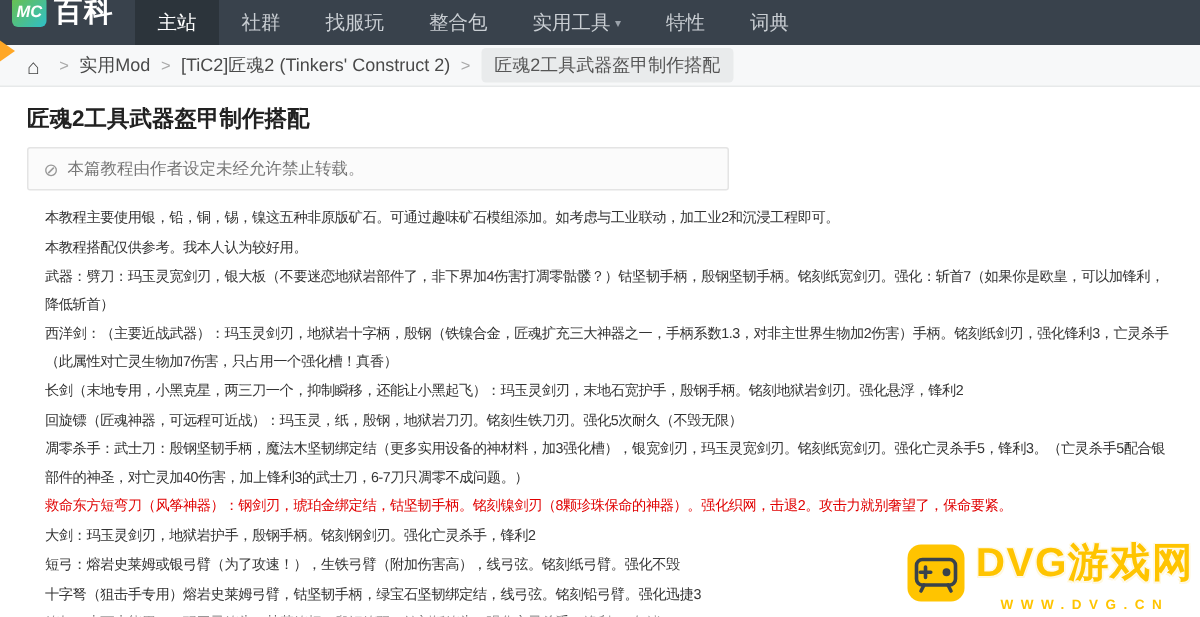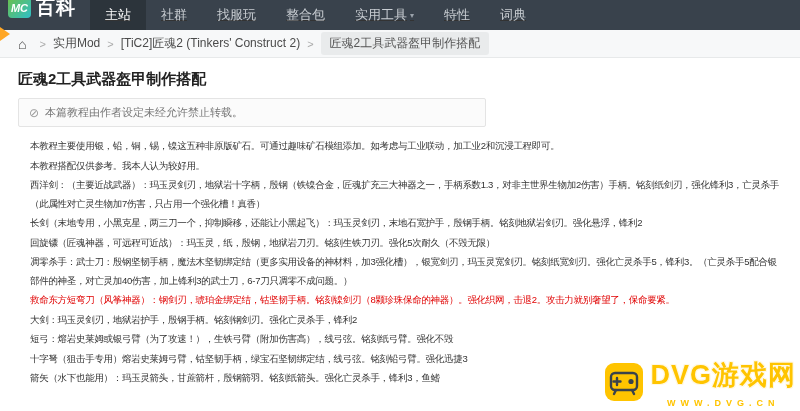--- a/index.html
+++ b/index.html
@@ -27,21 +27,21 @@
     border-radius: 4px;
     background: linear-gradient(135deg, #6cc04a 0%, #4bbf8e 55%, #2fbfc9 100%);
     color: #fff;
     font-weight: bold; font-style: italic;
     font-size: 11px;
     display: flex; align-items: center; justify-content: center;
   }
   .logo-text {
     color: #fff; font-weight: bold; font-size: 19px; letter-spacing: 1px;
   }
-  .nav-items { display: flex; align-items: flex-start; text-decoration: underline; }
+  .nav-items { display: flex; align-items: flex-start; }
   .nav-item {
     color: #c9ced3;
     font-size: 13px;
     line-height: 30px;
     padding: 0 15px;
     cursor: pointer;
     text-decoration: none;
     white-space: nowrap;
   }
   .nav-item.active { background: #2c343b; color: #ffffff; }
@@ -150,20 +150,21 @@
 
 <div class="content">
   <h1 class="page-title">匠魂2工具武器盔甲制作搭配</h1>
   <div class="notice-box">
     <span class="notice-icon">⊘</span>
     <span>本篇教程由作者设定未经允许禁止转载。</span>
   </div>
   <div>
       <p class="para"><span class="seg">本教程主要使用银，铅，铜，锡，镍这五种非原版矿石。可通过趣味矿石模组添加。如考虑与工业联动，加工业2和沉浸工程即可。</span></p>
       <p class="para"><span class="seg">本教程搭配仅供参考。我本人认为较好用。</span></p>
+      <p class="para"><span class="seg">武器：劈刀：玛玉灵宽剑刃，银大板（不要迷恋地狱岩部件了，非下界加4伤害打凋零骷髅？）钴坚韧手柄，殷钢坚韧手柄。铭刻纸宽剑刃。强化：斩首7（如果你是欧皇，可以加锋利，降低斩首）</span></p>
       <p class="para"><span class="seg">西洋剑：（主要近战武器）：玛玉灵剑刃，地狱岩十字柄，殷钢（铁镍合金，匠魂扩充三大神器之一，手柄系数1.3，对非主世界生物加2伤害）手柄。铭刻纸剑刃，强化锋利3，亡灵杀手（此属性对亡灵生物加7伤害，只占用一个强化槽！真香）</span></p>
       <p class="para"><span class="seg">长剑（末地专用，小黑克星，两三刀一个，抑制瞬移，还能让小黑起飞）：玛玉灵剑刃，末地石宽护手，殷钢手柄。铭刻地狱岩剑刃。强化悬浮，锋利2</span></p>
       <p class="para"><span class="seg">回旋镖（匠魂神器，可远程可近战）：玛玉灵，纸，殷钢，地狱岩刀刃。铭刻生铁刀刃。强化5次耐久（不毁无限）</span></p>
       <p class="para"><span class="seg">凋零杀手：武士刀：殷钢坚韧手柄，魔法木坚韧绑定结（更多实用设备的神材料，加3强化槽），银宽剑刃，玛玉灵宽剑刃。铭刻纸宽剑刃。强化亡灵杀手5，锋利3。（亡灵杀手5配合银部件的神圣，对亡灵加40伤害，加上锋利3的武士刀，6-7刀只凋零不成问题。）</span></p>
       <p class="para"><span class="seg seg-red">救命东方短弯刀（风筝神器）：钢剑刃，琥珀金绑定结，钴坚韧手柄。铭刻镍剑刃（8颗珍珠保命的神器）。强化织网，击退2。攻击力就别奢望了，保命要紧。</span></p>
       <p class="para"><span class="seg">大剑：玛玉灵剑刃，地狱岩护手，殷钢手柄。铭刻钢剑刃。强化亡灵杀手，锋利2</span></p>
       <p class="para"><span class="seg">短弓：熔岩史莱姆或银弓臂（为了攻速！），生铁弓臂（附加伤害高），线弓弦。铭刻纸弓臂。强化不毁</span></p>
       <p class="para"><span class="seg">十字弩（狙击手专用）熔岩史莱姆弓臂，钴坚韧手柄，绿宝石坚韧绑定结，线弓弦。铭刻铅弓臂。强化迅捷3</span></p>
       <p class="para"><span class="seg">箭矢（水下也能用）：玛玉灵箭头，甘蔗箭杆，殷钢箭羽。铭刻纸箭头。强化亡灵杀手，锋利3，鱼鳍</span></p>
     </div>

